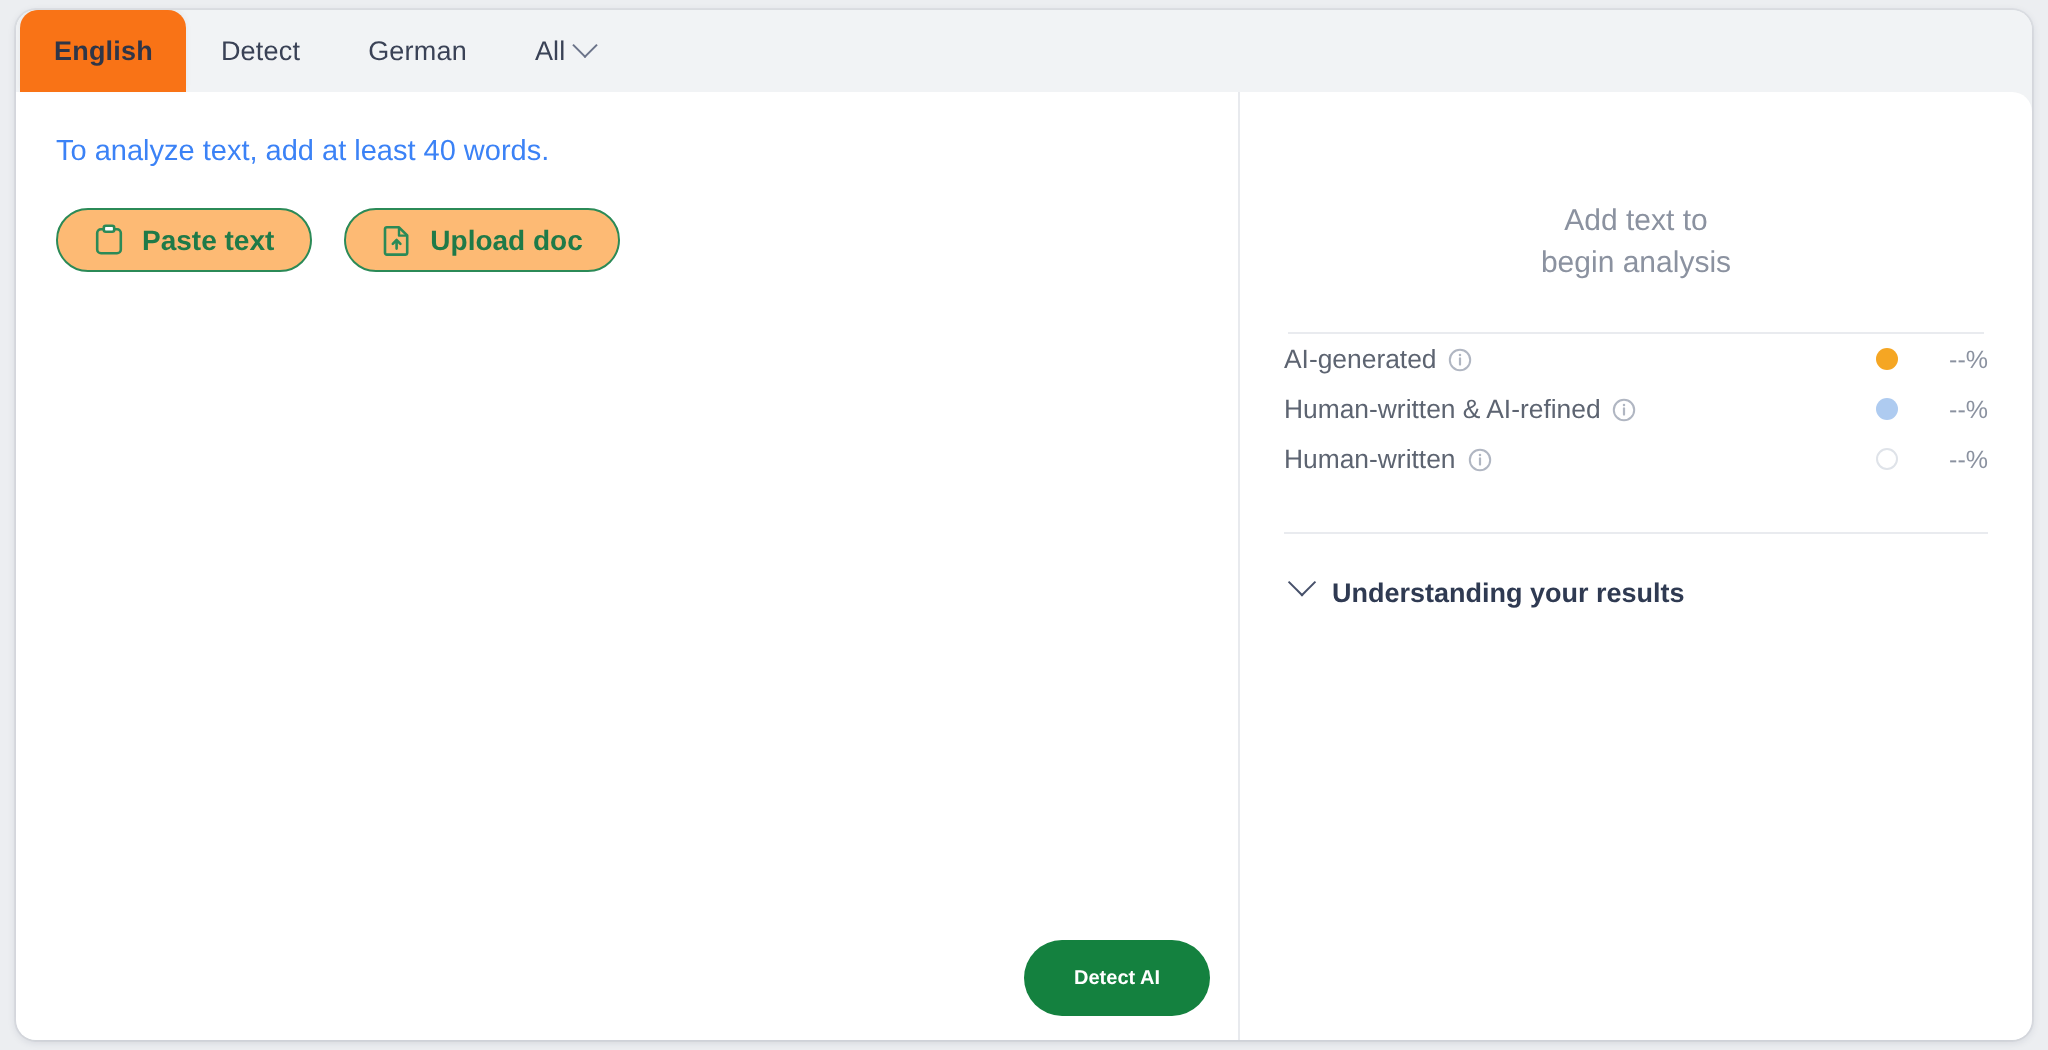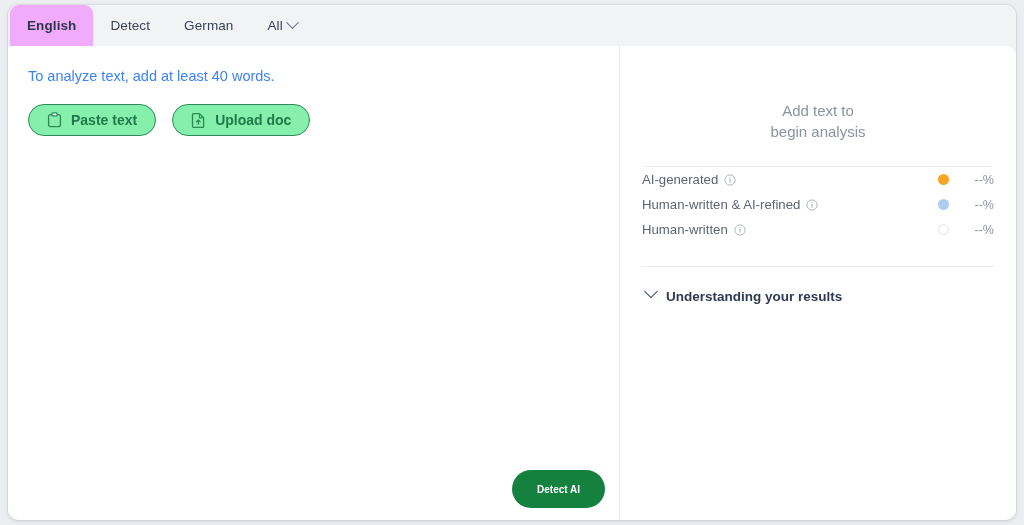--- a/index.html
+++ b/index.html
@@ -45,21 +45,21 @@
     align-items: center;
     padding: 0 17px;
     font-size: 13.5px;
     color: #3a4256;
     cursor: pointer;
     border-radius: 9px 9px 0 0;
     white-space: nowrap;
     letter-spacing: .1px;
   }
   .tab.active {
-    background: #f0abfc;
+    background: #f97316;
     color: #2f3648;
     font-weight: 600;
     box-shadow: 0 -1px 3px rgba(20,30,60,0.05);
   }
   .tab-all {
     display: flex;
     align-items: center;
     gap: 5px;
     text-align: center;
   }
@@ -106,21 +106,21 @@
     gap: 16px;
   }
   .pill-btn {
     display: inline-flex;
     align-items: center;
     gap: 9px;
     height: 32px;
     padding: 0 18px;
     border: 1.3px solid #2b8a57;
     border-radius: 18px;
-    background: #86efac;
+    background: #fdba74;
     color: #1f7a48;
     font-size: 14px;
     font-weight: 600;
     cursor: pointer;
     box-sizing: border-box;
   }
   .pill-btn svg { display:block; }
 
   .detect-btn {
     position: absolute;

